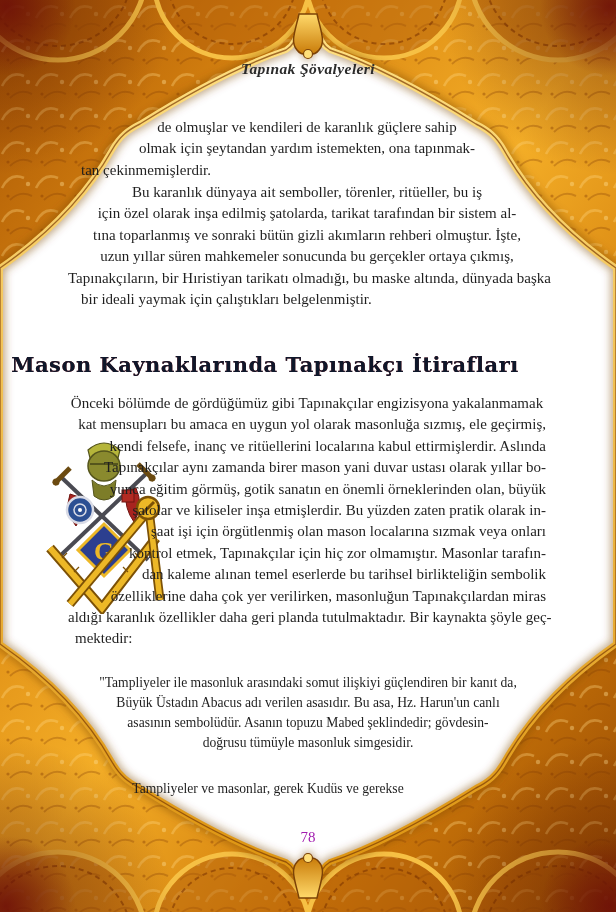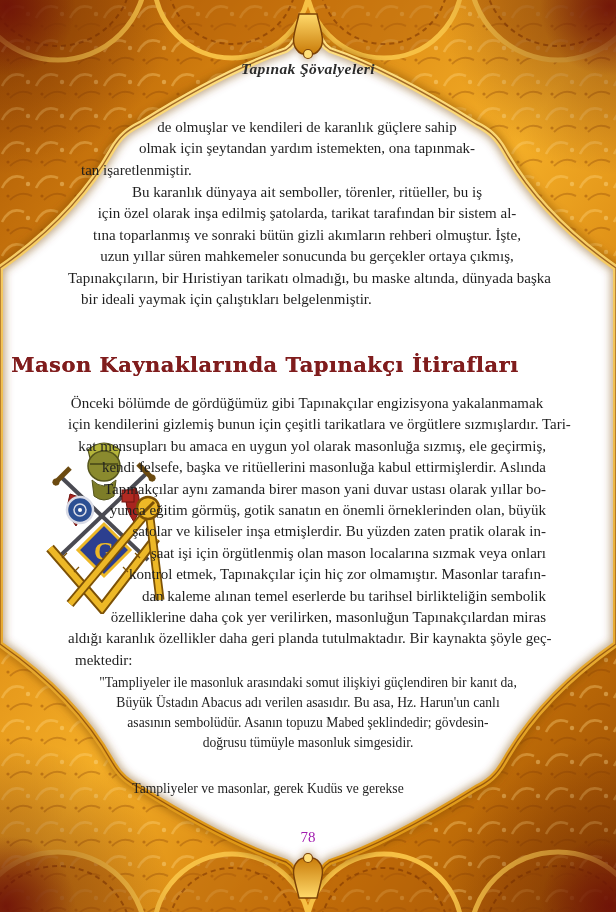--- a/index.html
+++ b/index.html
@@ -8,21 +8,21 @@
   .frame{position:absolute;left:0;top:0;width:616px;height:912px;display:block;}
   .running-title{position:absolute;left:0;top:60px;width:616px;text-align:center;
         font-style:italic;font-weight:600;font-size:15.5px;letter-spacing:.4px;color:#2b2b2b;}
   .textcol{position:absolute;left:68px;width:478px;font-size:15px;line-height:21.4px;}
   .textcol .ln{white-space:nowrap;}
   .c{text-align:center;}
   .l{text-align:left;padding-left:13px;}
   .l2{text-align:left;padding-left:7px;}
   .r{text-align:right;}
   .heading{position:absolute;left:0;top:352px;width:530px;text-align:center;margin:0;
-        font-family:"DejaVu Serif", serif;font-weight:bold;font-size:21px;color:#7f1d1d;
+        font-family:"DejaVu Serif", serif;font-weight:bold;font-size:21px;color:#0f172a;
         letter-spacing:.5px;text-shadow:0 0 .6px #8e1f23;}
   .quotecol{position:absolute;left:90px;width:436px;font-size:13.6px;line-height:19.9px;}
   .closing{position:absolute;left:0;top:781px;width:536px;text-align:center;font-size:13.6px;}
   .pagenum{position:absolute;left:0;top:829px;width:616px;text-align:center;font-size:15px;color:#a21caf;}
   .emblem{position:absolute;left:40px;top:436px;width:128px;height:178px;}
 </style>
 </head>
 <body>
 
 <div class="page">
@@ -109,21 +109,21 @@
     <use href="#opening" fill="none" stroke="rgba(122,58,4,0.7)" stroke-width="1.4"></use>
     <use href="#pendant"></use>
     <use href="#pendant" transform="translate(0,912) scale(1,-1)"></use>
   </svg>
 
   <div class="running-title">Tapınak Şövalyeleri</div>
 
   <div class="textcol" style="top:117px">
     <div class="ln c">de olmuşlar ve kendileri de karanlık güçlere sahip</div>
     <div class="ln c">olmak için şeytandan yardım istemekten, ona tapınmak-</div>
-    <div class="ln l">tan işaretlenmiştir.</div>
+    <div class="ln l">tan çekinmemişlerdir.</div>
   </div>
 
   <div class="textcol" style="top:182px">
     <div class="ln c">Bu karanlık dünyaya ait semboller, törenler, ritüeller, bu iş</div>
     <div class="ln c">için özel olarak inşa edilmiş şatolarda, tarikat tarafından bir sistem al-</div>
     <div class="ln c">tına toparlanmış ve sonraki bütün gizli akımların rehberi olmuştur. İşte,</div>
     <div class="ln c">uzun yıllar süren mahkemeler sonucunda bu gerçekler ortaya çıkmış,</div>
     <div class="ln c">Tapınakçıların, bir Hıristiyan tarikatı olmadığı, bu maske altında, dünyada başka</div>
     <div class="ln l">bir ideali yaymak için çalıştıkları belgelenmiştir.</div>
   </div>
@@ -166,23 +166,22 @@
     <line x1="104" y1="80" x2="30" y2="168" stroke="#7c5106" stroke-width="9"></line>
     <line x1="104" y1="80" x2="30" y2="168" stroke="#edb827" stroke-width="5.5"></line>
     <line x1="110" y1="82" x2="120" y2="164" stroke="#7c5106" stroke-width="9"></line>
     <line x1="110" y1="82" x2="120" y2="164" stroke="#edb827" stroke-width="5.5"></line>
     <circle cx="108" cy="72" r="11" fill="#edb827" stroke="#7c5106" stroke-width="2.5"></circle>
     <line x1="102" y1="78" x2="114" y2="66" stroke="#7c5106" stroke-width="3"></line>
   </svg>
 
   <div class="textcol" style="top:393px">
     <div class="ln c">Önceki bölümde de gördüğümüz gibi Tapınakçılar engizisyona yakalanmamak</div>
-    <div class="ln c">için kendilerini gizlemiş bunun için çeşitli tarikatlara ve örgütlere sızmışlardır. Tari-</div>
     <div class="ln r">kat mensupları bu amaca en uygun yol olarak masonluğa sızmış, ele geçirmiş,</div>
-    <div class="ln r">kendi felsefe, başka ve ritüellerini masonluğa kabul ettirmişlerdir. Aslında</div>
+    <div class="ln r">kendi felsefe, inanç ve ritüellerini localarına kabul ettirmişlerdir. Aslında</div>
     <div class="ln r">Tapınakçılar aynı zamanda birer mason yani duvar ustası olarak yıllar bo-</div>
     <div class="ln r">yunca eğitim görmüş, gotik sanatın en önemli örneklerinden olan, büyük</div>
     <div class="ln r">şatolar ve kiliseler inşa etmişlerdir. Bu yüzden zaten pratik olarak in-</div>
     <div class="ln r">şaat işi için örgütlenmiş olan mason localarına sızmak veya onları</div>
     <div class="ln r">kontrol etmek, Tapınakçılar için hiç zor olmamıştır. Masonlar tarafın-</div>
     <div class="ln r">dan kaleme alınan temel eserlerde bu tarihsel birlikteliğin sembolik</div>
     <div class="ln r">özelliklerine daha çok yer verilirken, masonluğun Tapınakçılardan miras</div>
     <div class="ln c">aldığı karanlık özellikler daha geri planda tutulmaktadır. Bir kaynakta şöyle geç-</div>
     <div class="ln l2">mektedir:</div>
   </div>

